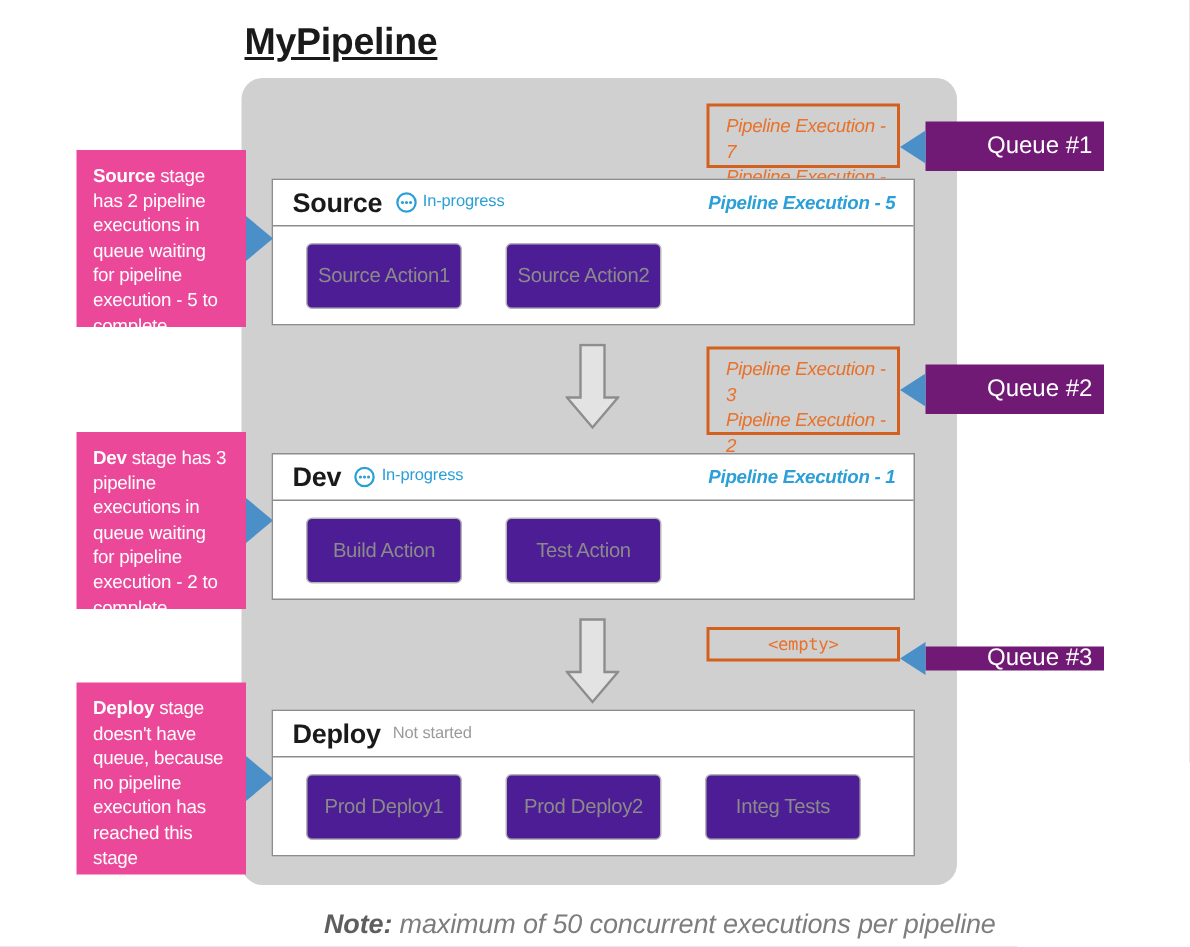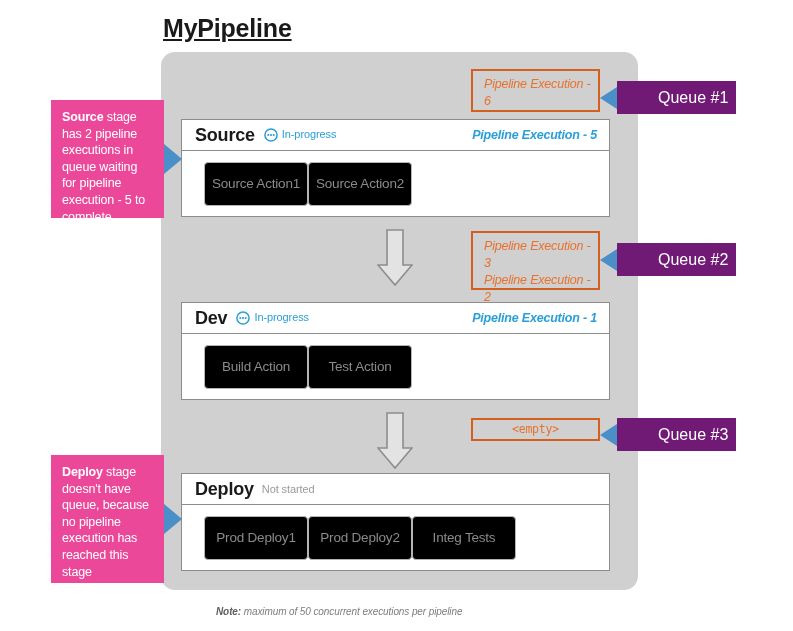--- a/index.html
+++ b/index.html
@@ -103,26 +103,27 @@
     align-items: center;
     padding-left: 22px;
     height: calc(100% - 31px);
     box-sizing: border-box;
   }
   .action-box {
     width: 104px;
     height: 44px;
     border: 1px solid #b5b5b5;
     border-radius: 4px;
-    background: #000000;
+    background: #4c1d95;
     display: flex;
     align-items: center;
     justify-content: center;
     font-size: 13.5px;
     color: #8a8a8a;
+    margin-right: 29px;
     box-sizing: border-box;
     letter-spacing: -0.2px;
   }
 
   
   .down-arrow {
     position: absolute;
     width: 36px;
     height: 58px;
   }
@@ -196,41 +197,42 @@
     border-top: 15px solid transparent;
     border-bottom: 15px solid transparent;
     border-left: 18px solid #4a8fc8;
   }
 
   
   #note {
     position: absolute;
     left: 216px;
     top: 606px;
-    font-size: 10px;
+    font-size: 18px;
     font-style: italic;
     color: #7d7d7d;
     letter-spacing: -0.1px;
   }
   #note b {
     font-weight: bold;
     color: #5e5e5e;
     font-style: italic;
   }
 </style>
 </head>
 <body>
 
 <div class="canvas">
 
   <div id="page-title">MyPipeline</div>
 
   <div id="pipeline-panel"></div>
 
   <div class="queue-box" style="left:471px; top:69px; width:129px; height:43px;">
+    <div class="queue-line">Pipeline Execution - 7</div>
     <div class="queue-line">Pipeline Execution - 6</div>
   </div>
   <div class="queue-label" style="left:617px; top:81px; width:119px; height:33px;">
     <span class="ltail"></span>
     <span class="qtext">Queue #1</span>
   </div>
 
   <div class="stage-card" style="left:181px; top:119px; width:429px; height:98px;">
     <div class="stage-header">
       <span class="stage-name">Source</span>
@@ -292,21 +294,21 @@
 
   <div class="down-arrow" style="left:377px; top:412px;">
     <svg width="36" height="58" viewBox="0 0 36 58" xmlns="http://www.w3.org/2000/svg">
       <polygon points="10,1 26,1 26,36 35,36 18,56 1,36 10,36" fill="#e3e3e3" stroke="#8d8d8d" stroke-width="1.6" stroke-linejoin="miter"></polygon>
     </svg>
   </div>
 
   <div class="queue-box" style="left:471px; top:418px; width:129px; height:23px; padding:0; display:flex; align-items:center; justify-content:center;">
     <div class="queue-line empty" style="padding-right:0;">&lt;empty&gt;</div>
   </div>
-  <div class="queue-label" style="left:617px; top:418px; width:119px; height:33px;">
+  <div class="queue-label" style="left:617px; top:431px; width:119px; height:16px;">
     <span class="ltail"></span>
     <span class="qtext">Queue #3</span>
   </div>
 
   <div class="stage-card" style="left:181px; top:473px; width:429px; height:98px;">
     <div class="stage-header">
       <span class="stage-name">Deploy</span>
       <span class="status-label notstarted">Not started</span>
     </div>
     <div class="stage-body">
@@ -314,20 +316,24 @@
       <div class="action-box">Prod Deploy2</div>
       <div class="action-box">Integ Tests</div>
     </div>
   </div>
 
   <div class="callout" style="left:51px; top:100px; width:113px; height:118px;">
     <b>Source</b><span> stage has 2 pipeline executions in queue waiting for pipeline execution - 5 to complete</span>
     <span class="rtail"></span>
   </div>
 
+  <div class="callout" style="left:51px; top:288px; width:113px; height:118px;">
+    <b>Dev</b><span> stage has 3 pipeline executions in queue waiting for pipeline execution - 2 to complete</span>
+    <span class="rtail"></span>
+  </div>
 
   <div class="callout" style="left:51px; top:455px; width:113px; height:128px;">
     <b>Deploy</b><span> stage doesn't have queue, because no pipeline execution has reached this stage</span>
     <span class="rtail"></span>
   </div>
 
   <div id="note">
     <b>Note:</b><span> maximum of 50 concurrent executions  per pipeline</span>
   </div>
 

